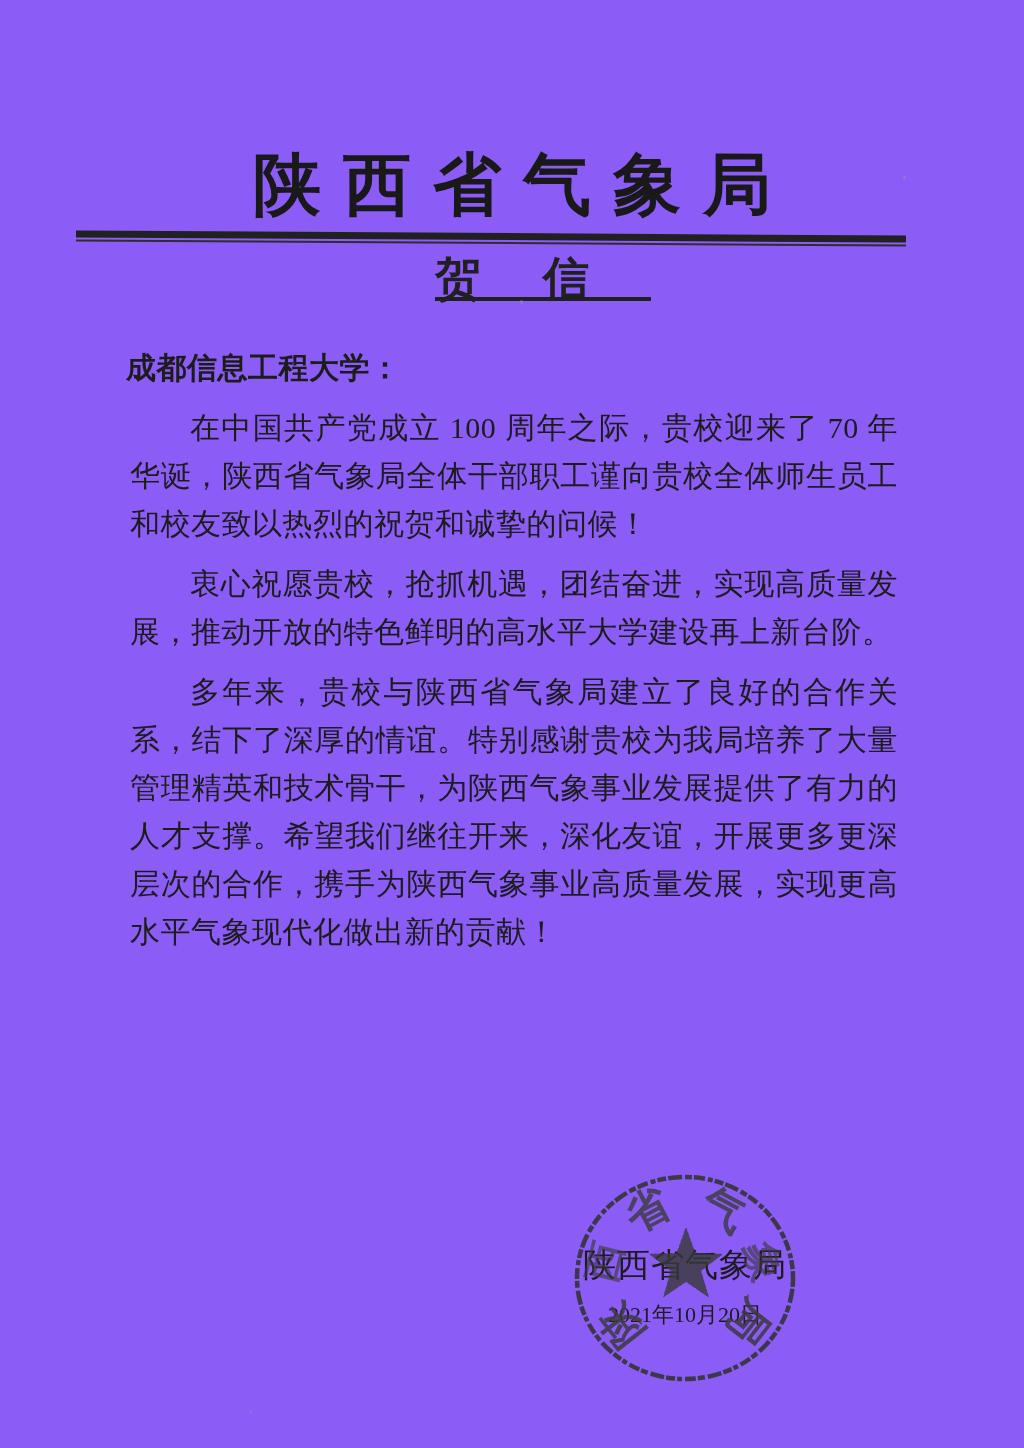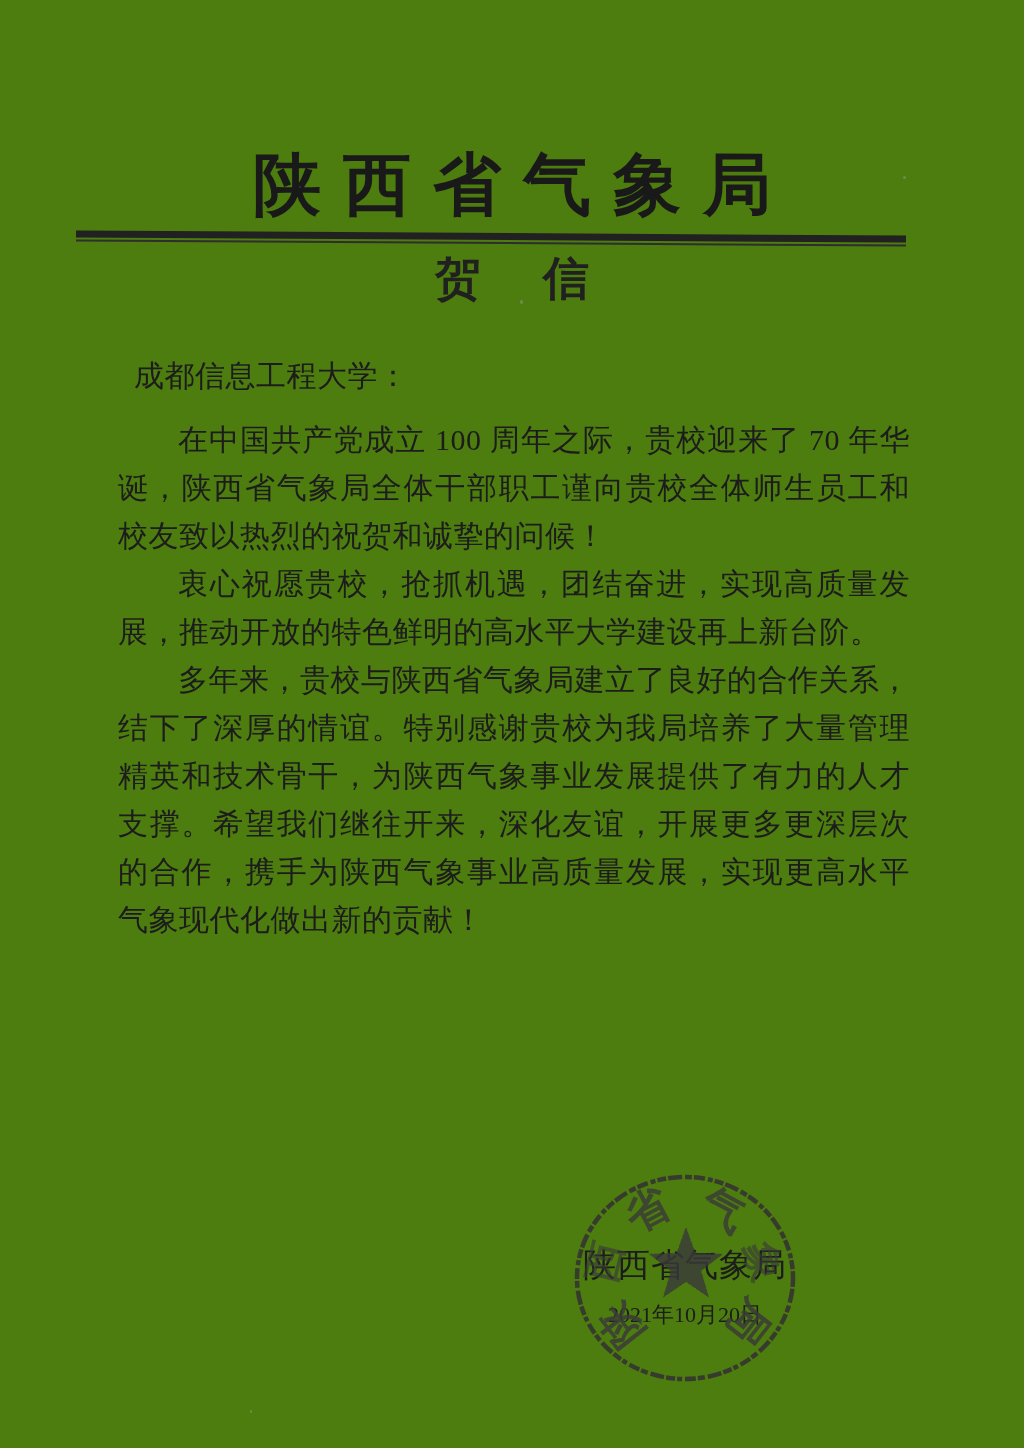--- a/index.html
+++ b/index.html
@@ -4,21 +4,21 @@
 <style>
   html, body { margin: 0; padding: 0; }
   body {
     width: 1024px; height: 1448px;
     background: #ffffff;
     font-family: "Liberation Serif", "DejaVu Serif", serif;
     color: #1e1e1e;
     position: relative;
     overflow: hidden;
   }
-  .page { position: absolute; inset: 0; background: #4d7c0f; }
+  .page { position: absolute; inset: 0; background: #8b5cf6; }
 
   
   .letterhead {
     position: absolute; top: 140px; left: 0; width: 100%;
     text-align: center;
     font-size: 68px; font-weight: bold;
     letter-spacing: 22px; padding-left: 22px;
     box-sizing: border-box;
     color: #191919;
     white-space: nowrap;
@@ -34,32 +34,33 @@
 
   
   .doc-title {
     position: absolute; top: 248px; left: 0; width: 100%;
     text-align: center;
     font-size: 46px; font-weight: bold;
     letter-spacing: 62px; padding-left: 62px;
     box-sizing: border-box;
     color: #202020;
     white-space: nowrap;
+    text-decoration: underline;
   }
 
   
   .body-text {
     position: absolute; top: 336px; left: 118px; width: 792px;
     font-size: 30px; line-height: 48px;
     letter-spacing: 0.5px;
     text-align: justify;
     color: #1c1c1c;
   }
-  .salutation { margin: 16px; }
-  .body-text p.para { margin: 0; text-indent: 2em; }
+  .salutation { margin: 8px; font-weight: bold; }
+  .body-text p.para { margin: 12px; text-indent: 2em; }
 
   
   .signature {
     position: absolute; top: 1240px; left: 558px; width: 254px;
     text-align: center;
     color: #1c1c1c;
   }
   .sig-org  { font-size: 33px; line-height: 50px; letter-spacing: 1px; white-space: nowrap; }
   .sig-date { font-size: 22px; line-height: 50px; white-space: nowrap; }
 

